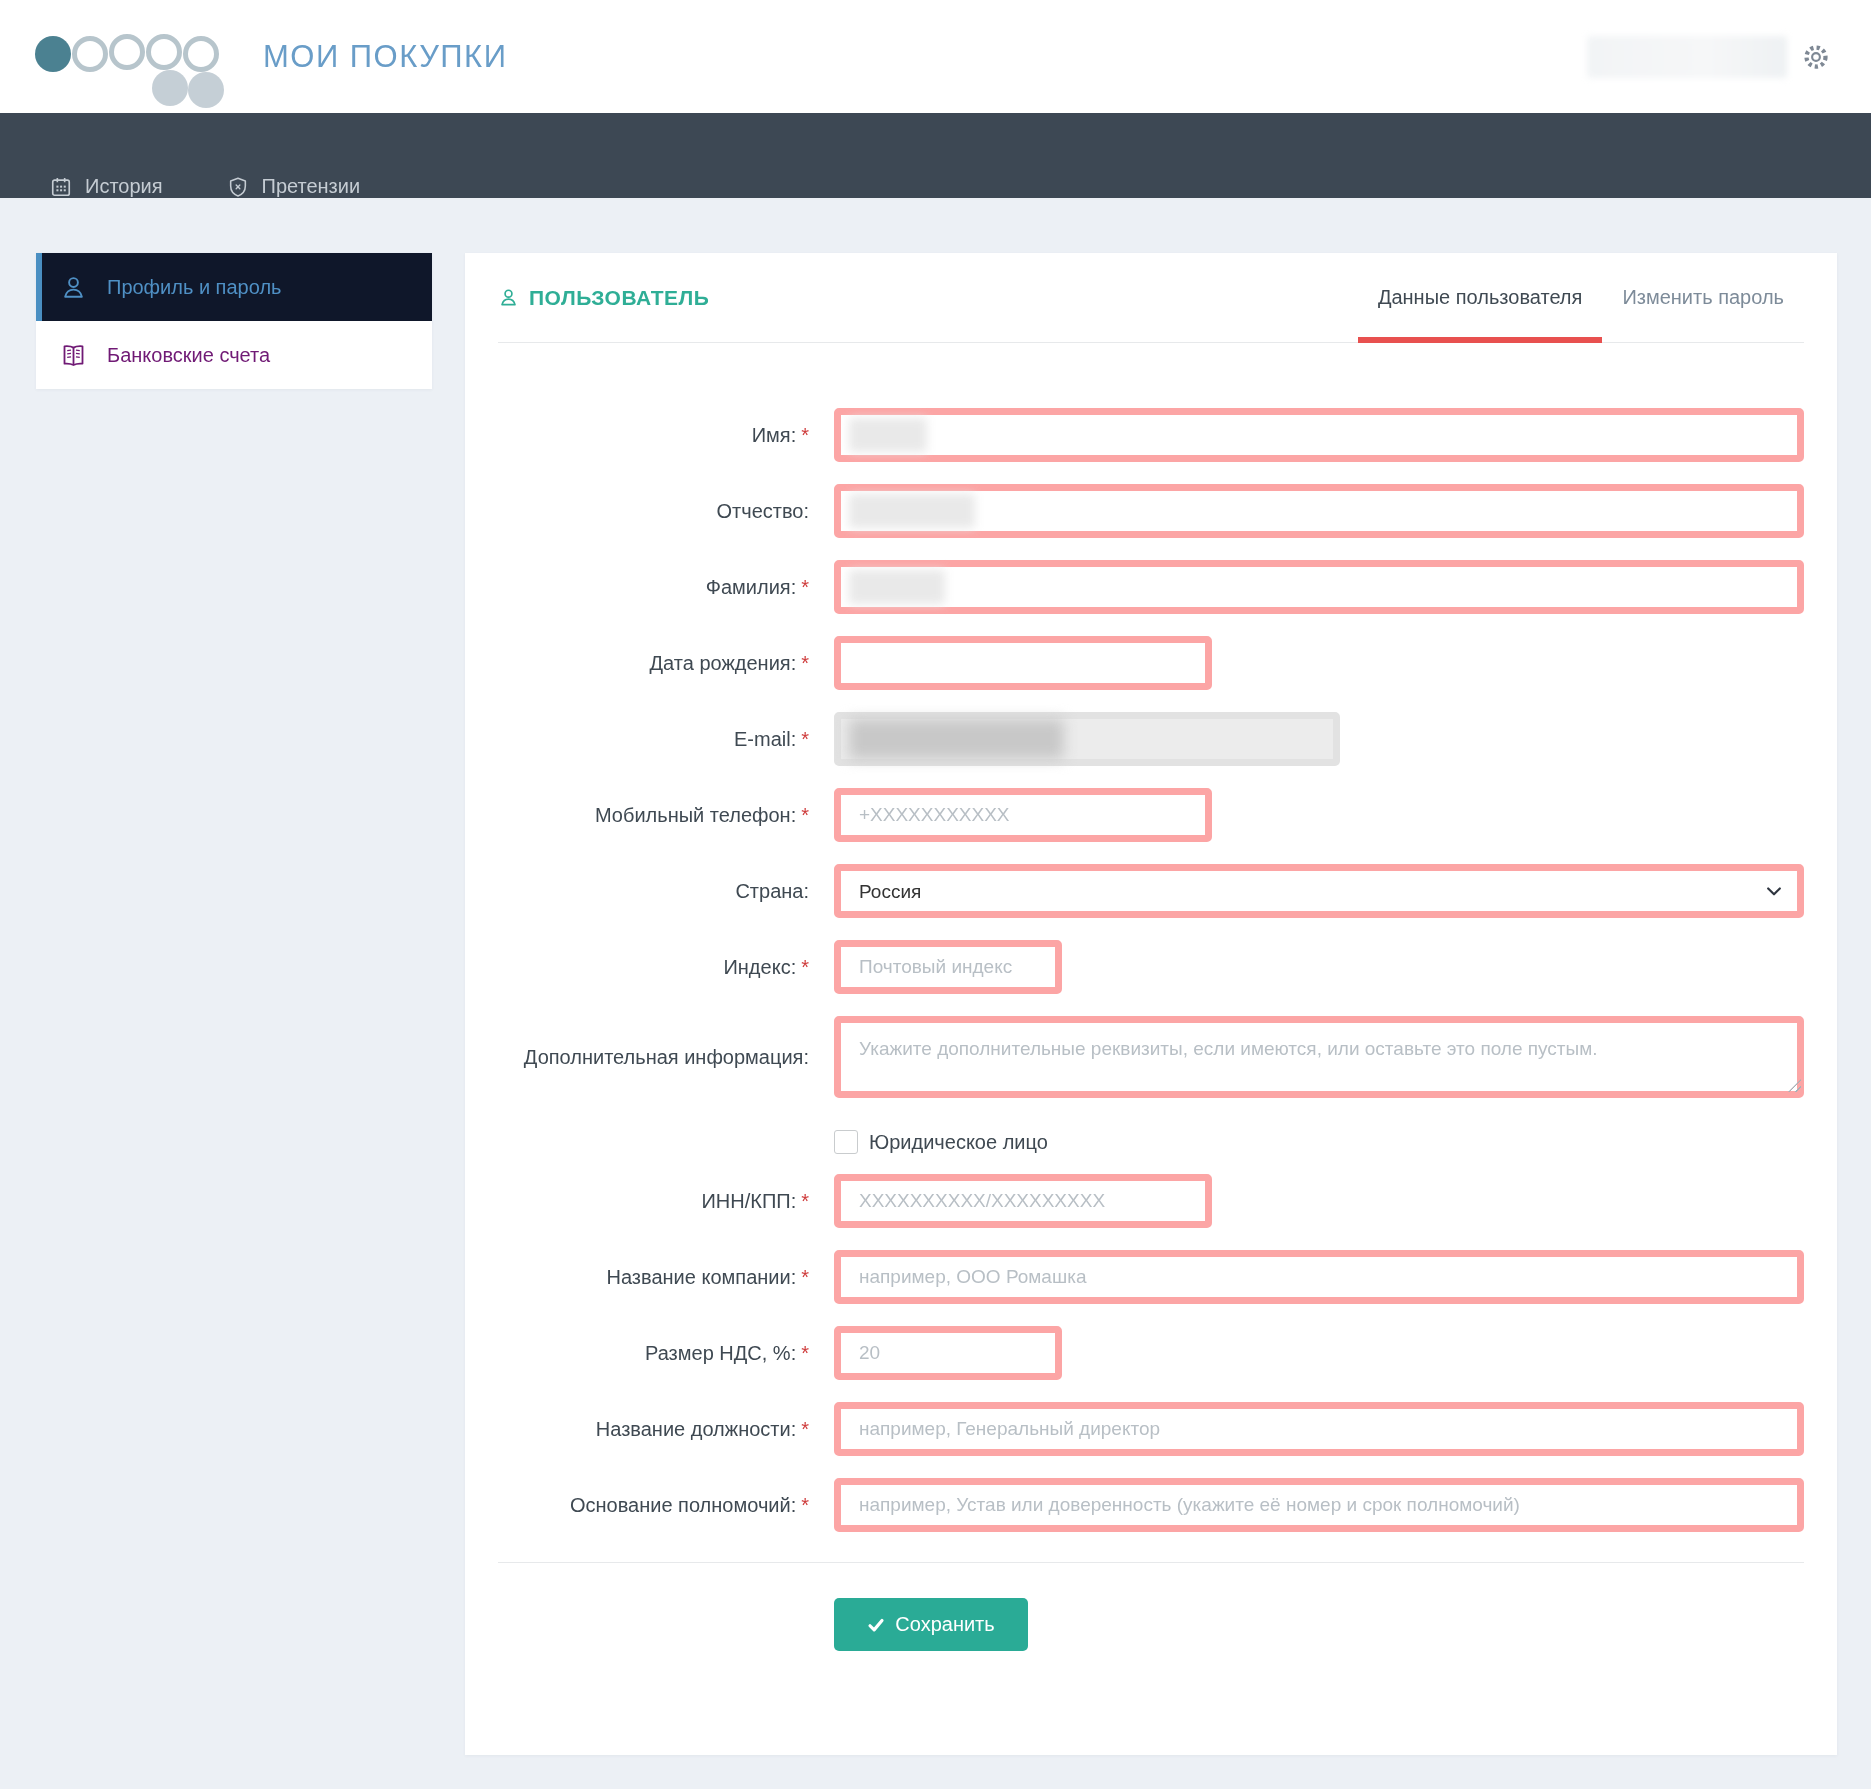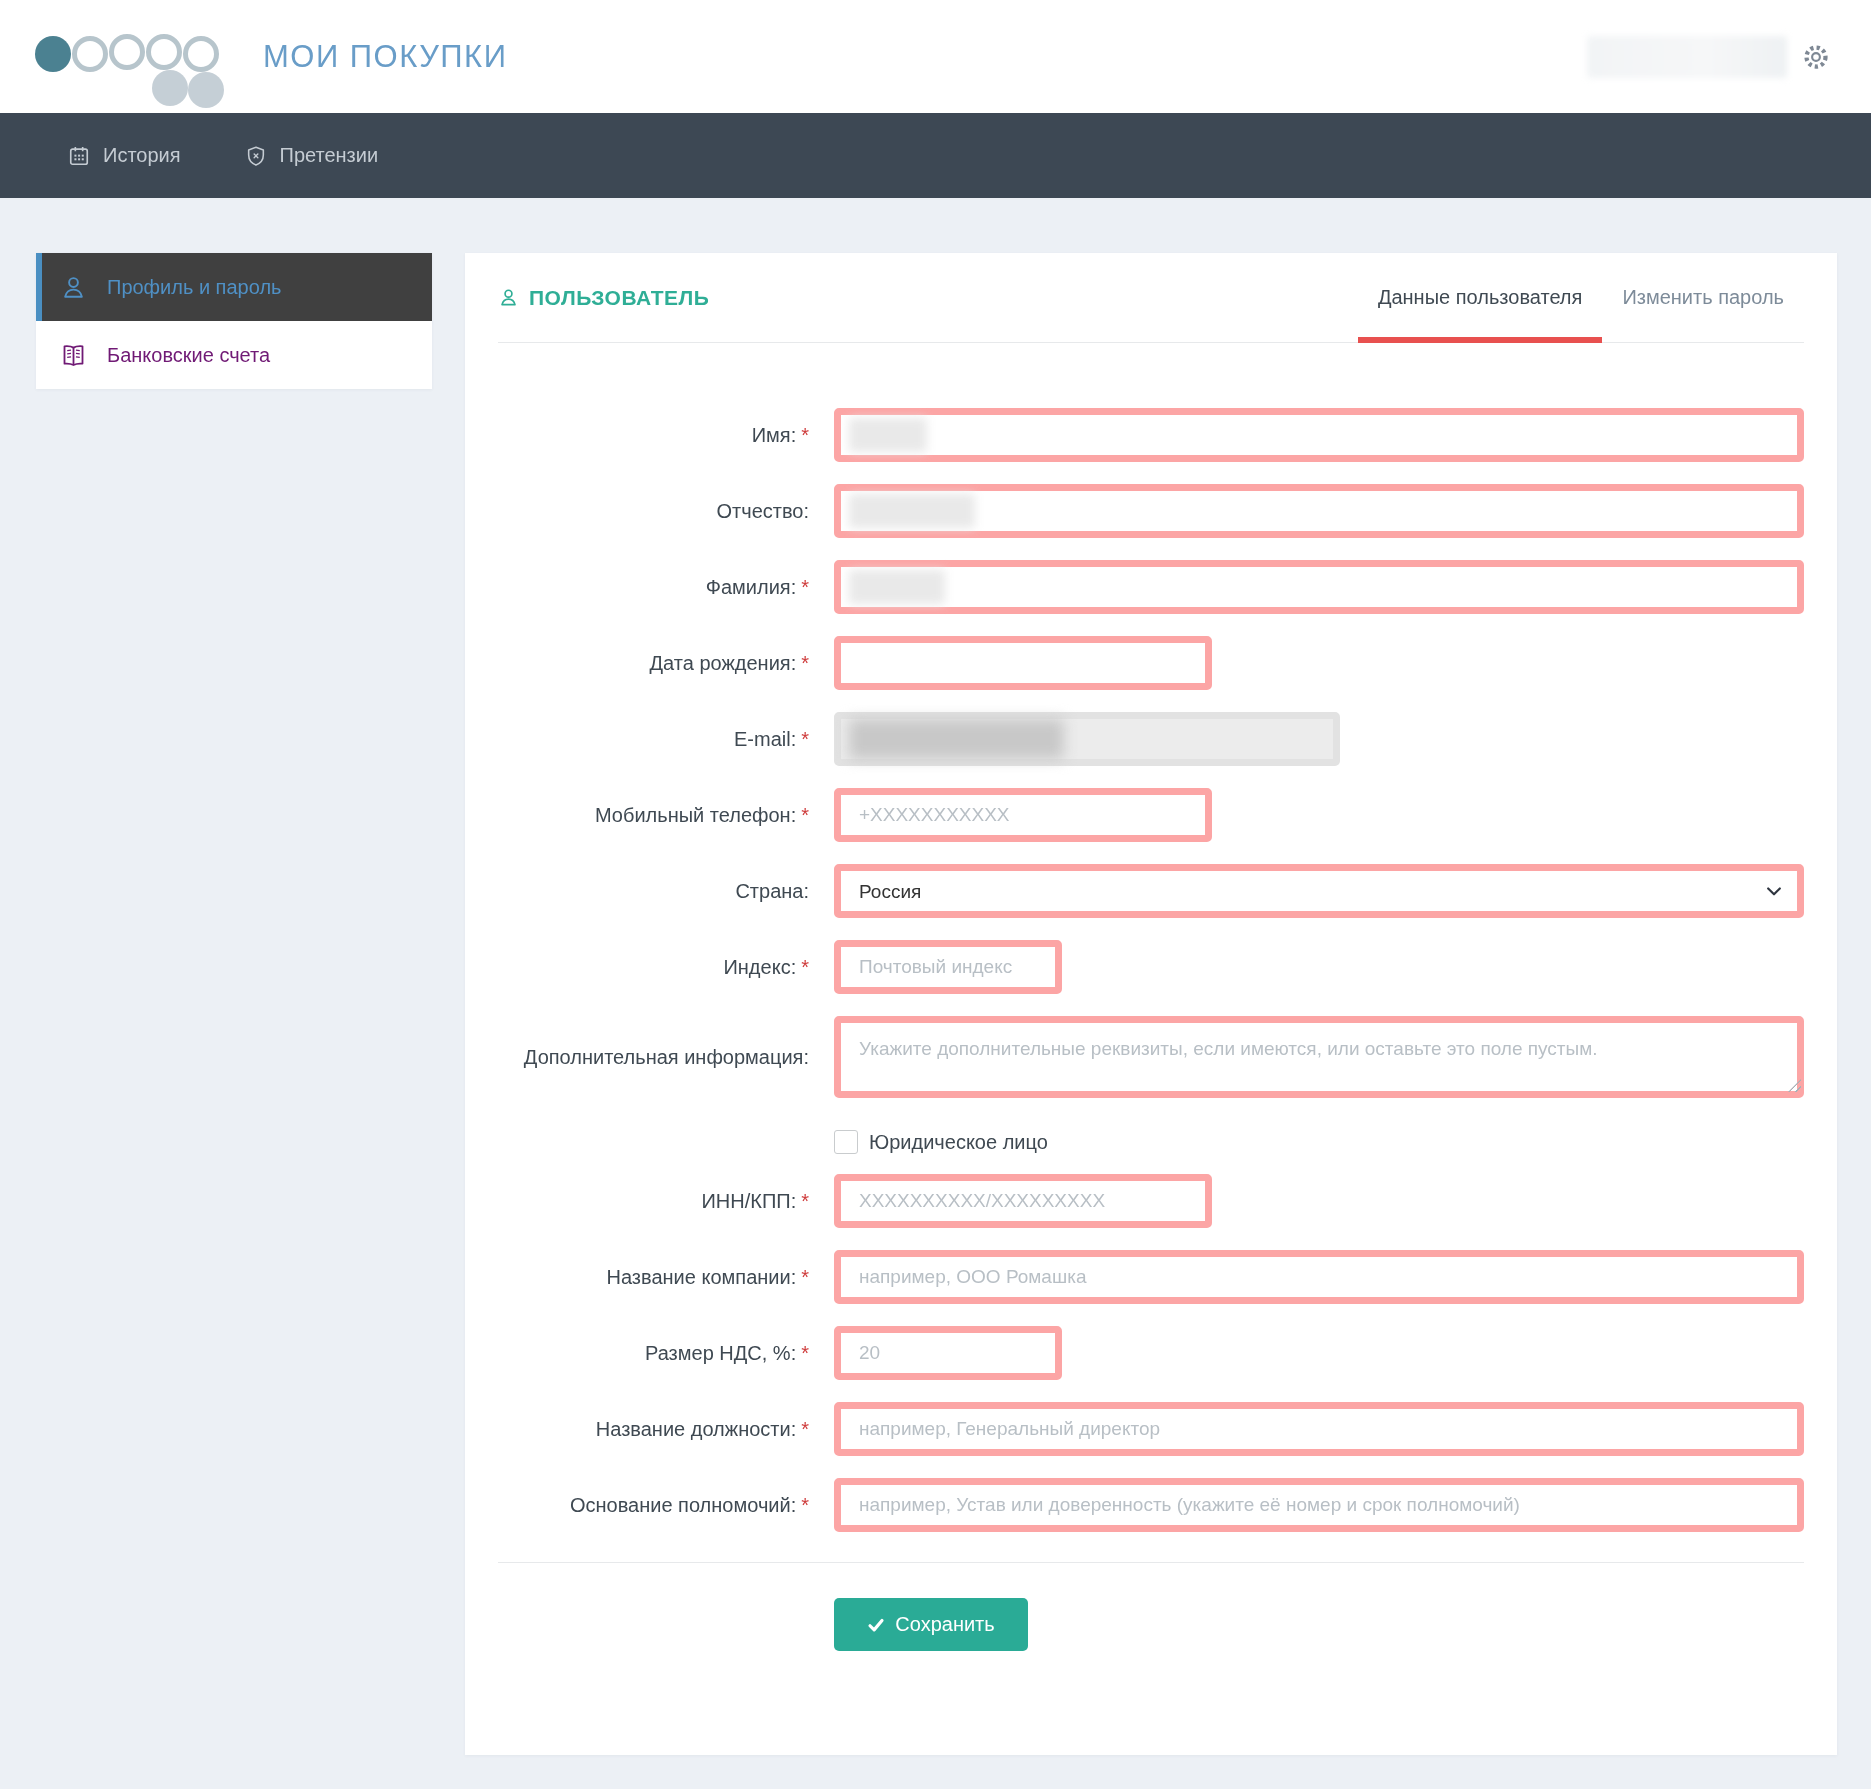--- a/index.html
+++ b/index.html
@@ -20,31 +20,31 @@
   .lc.o1 { left:37px; top:16px; } .lc.o2 { left:74px; top:14px; }
   .lc.o3 { left:111px; top:14px; } .lc.o4 { left:148px; top:16px; }
   .lc.solid-gray { background:#c5cfd6; }
   .lc.g1 { left:117px; top:50px; } .lc.g2 { left:153px; top:52px; }
   .brand-title { font-size:31px; color:#699dc8; letter-spacing:1.5px; margin-left:38px; font-weight:400; }
   .header-right { margin-left:auto; display:flex; align-items:center; }
   .user-redacted { width:200px; height:42px; border-radius:3px; background:linear-gradient(90deg,#f2f4f6,#f6f7f8 60%,#eef1f3); filter:blur(3px); }
   .gear-btn { margin-left:14px; display:flex; align-items:center; cursor:pointer; color:#7e8894; }
 
   
-  .navbar { height:85px; background:#3d4854; display:flex; align-items:center; padding:0 68px; }
+  .navbar { height:85px; background:#3d4854; display:flex; align-items:flex-end; padding:0 50px; }
   .nav-item { display:flex; align-items:center; gap:13px; color:#c5ccd3; font-size:20px; cursor:pointer; margin-right:64px; }
   .nav-item svg { flex:0 0 auto; }
 
   
   .content { display:flex; align-items:flex-start; padding:55px 34px 34px 36px; gap:33px; }
 
   .sidebar { width:396px; flex:0 0 auto; box-shadow:0 1px 3px rgba(60,80,100,0.06); }
   .side-item { height:68px; background:#ffffff; display:flex; align-items:center; padding:0 18px; gap:20px;
                font-size:20px; color:#701a75; border-left:6px solid transparent; cursor:pointer; }
-  .side-item.active { background:#404040; border-left-color:#4a8fc2; color:#4f90c5; }
+  .side-item.active { background:#0f172a; border-left-color:#4a8fc2; color:#4f90c5; }
 
   .panel { flex:1; background:#ffffff; min-height:1502px; padding:0 33px; box-shadow:0 1px 3px rgba(60,80,100,0.06); }
   .panel-head { display:flex; align-items:stretch; height:90px; border-bottom:1px solid #e7e9eb; }
   .panel-title { display:flex; align-items:center; gap:10px; color:#2fae96; font-size:21px; font-weight:700; letter-spacing:0.5px; }
   .tabs { margin-left:auto; display:flex; }
   .tab { display:flex; align-items:center; padding:0 20px; font-size:20px; color:#7d8b99; position:relative; cursor:pointer; }
   .tab.active { color:#3f4952; }
   .tab.active::after { content:""; position:absolute; left:0; right:0; bottom:-1px; height:6px; background:#e8504f; }
 
   

